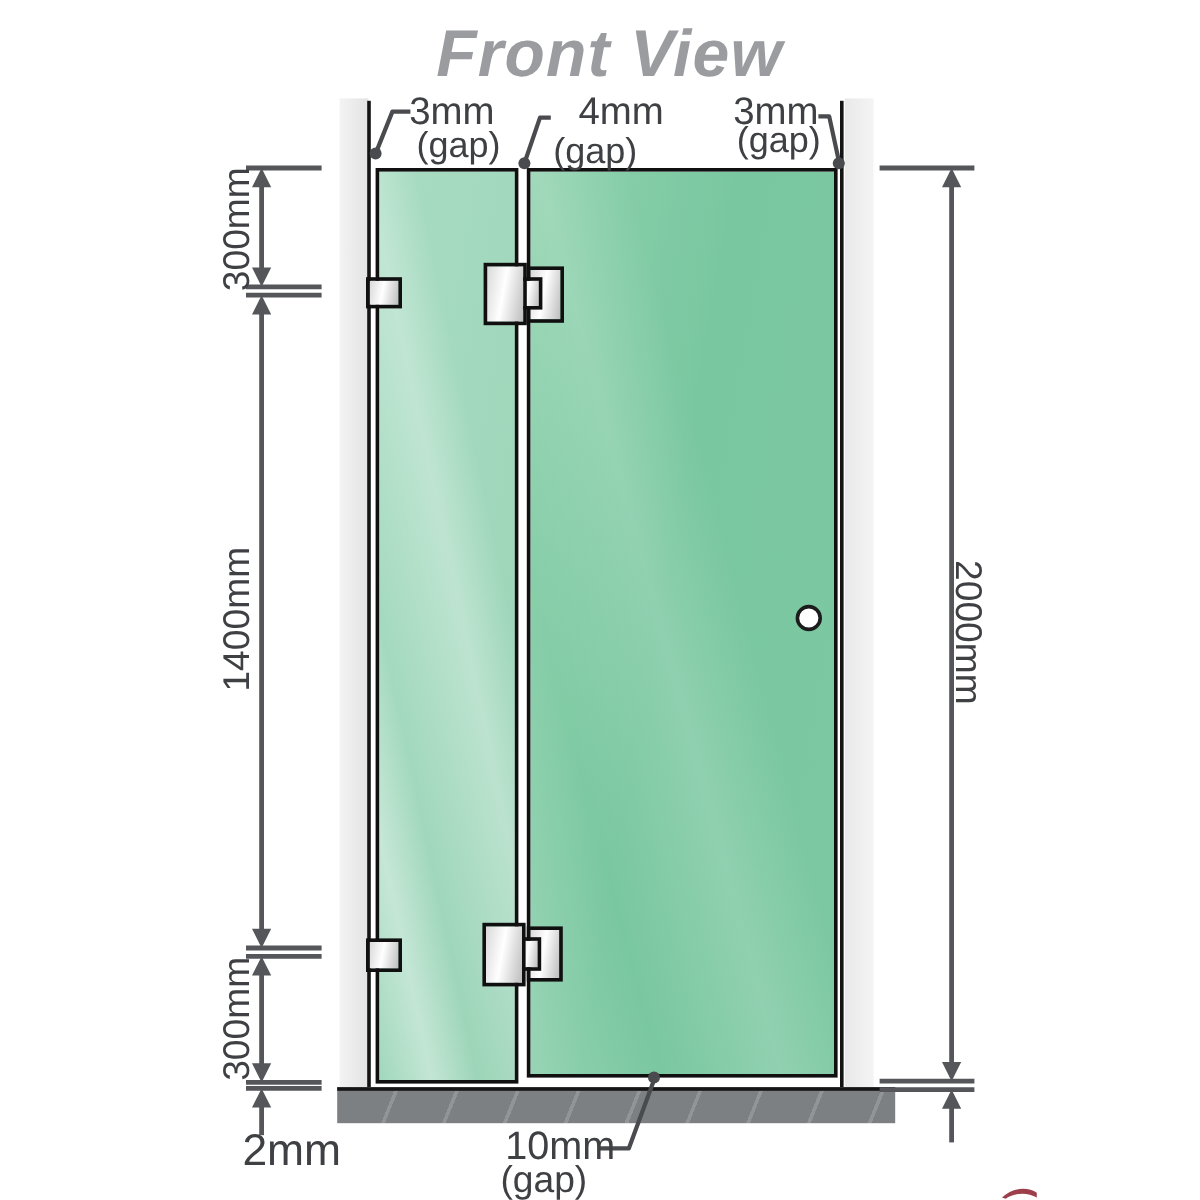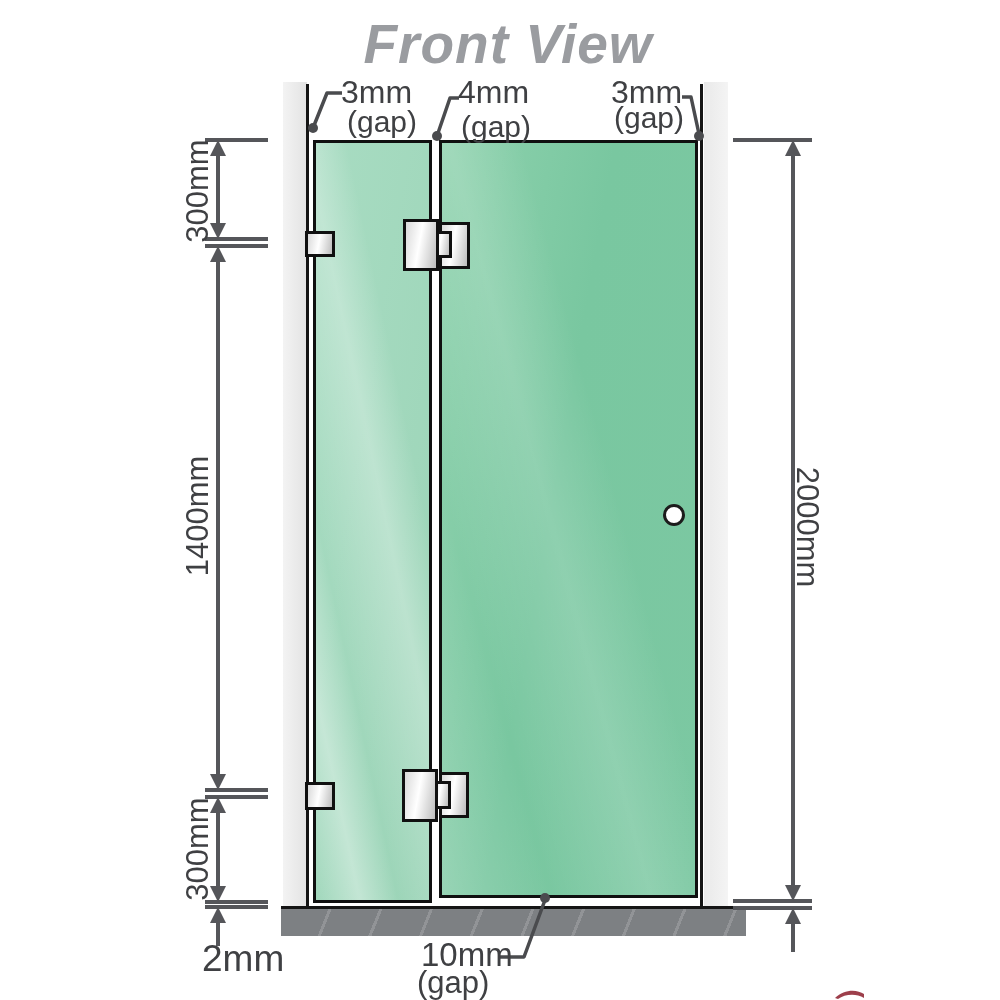--- a/index.html
+++ b/index.html
@@ -148,21 +148,21 @@
       <circle cx="699" cy="136" r="5"></circle>
       <circle cx="545" cy="898" r="5"></circle>
     </g>
 
     <path d="M835,998 C844,989 857,989 864,994 L864,998 C856,993 845,994 838,999 Z" fill="#8c1d2c" opacity="0.85"></path>
   </svg>
 
   <div class="abs lbl big" style="left:341px;top:76px;">3mm</div>
   <div class="abs lbl gap" style="left:347px;top:107px;">(gap)</div>
 
-  <div class="abs lbl big" style="left:458px;top:76px;">4mm</div>
+  <div class="abs lbl big" style="left:482px;top:76px;">4mm</div>
   <div class="abs lbl gap" style="left:461px;top:112px;">(gap)</div>
 
   <div class="abs lbl big" style="left:611px;top:76px;">3mm</div>
   <div class="abs lbl gap" style="left:614px;top:103px;">(gap)</div>
 
   <div class="abs lbl vlabel rot-ccw" style="left:197px;top:191px;">300mm</div>
   <div class="abs lbl vlabel rot-ccw" style="left:197px;top:516px;">1400mm</div>
   <div class="abs lbl vlabel rot-ccw" style="left:197px;top:849px;">300mm</div>
 
   <div class="abs lbl vlabel rot-cw" style="left:807px;top:527px;">2000mm</div>

